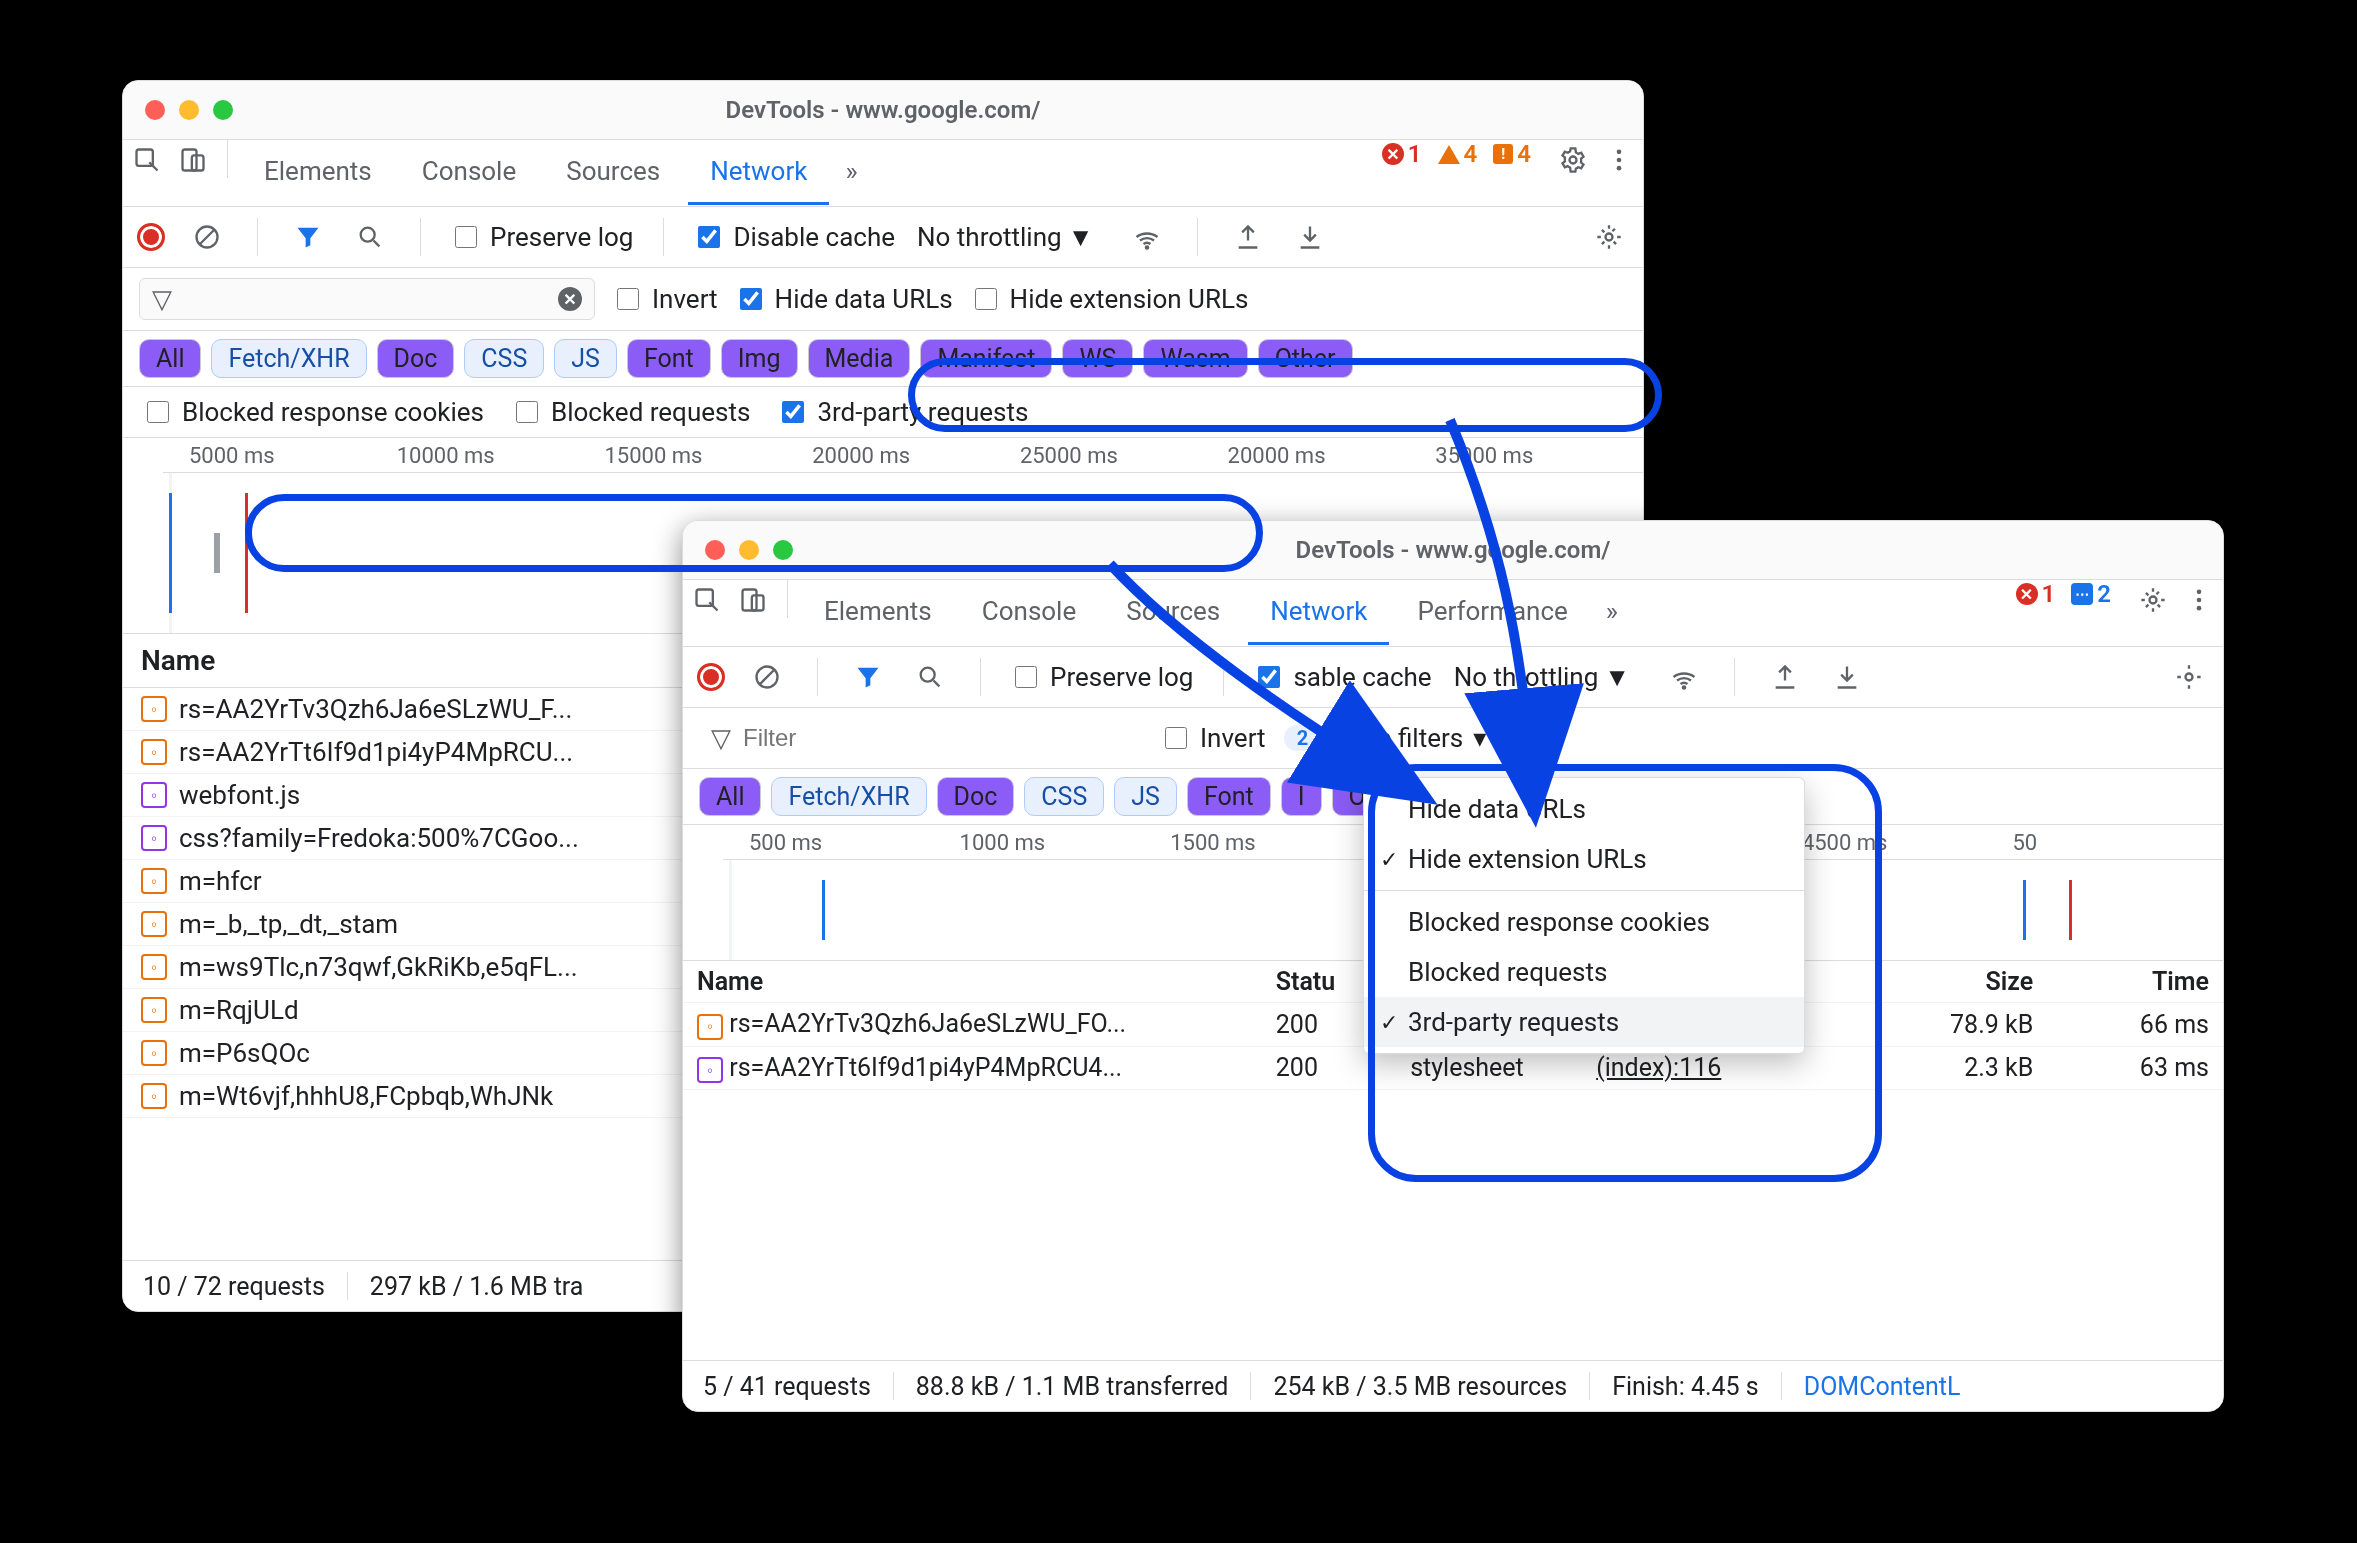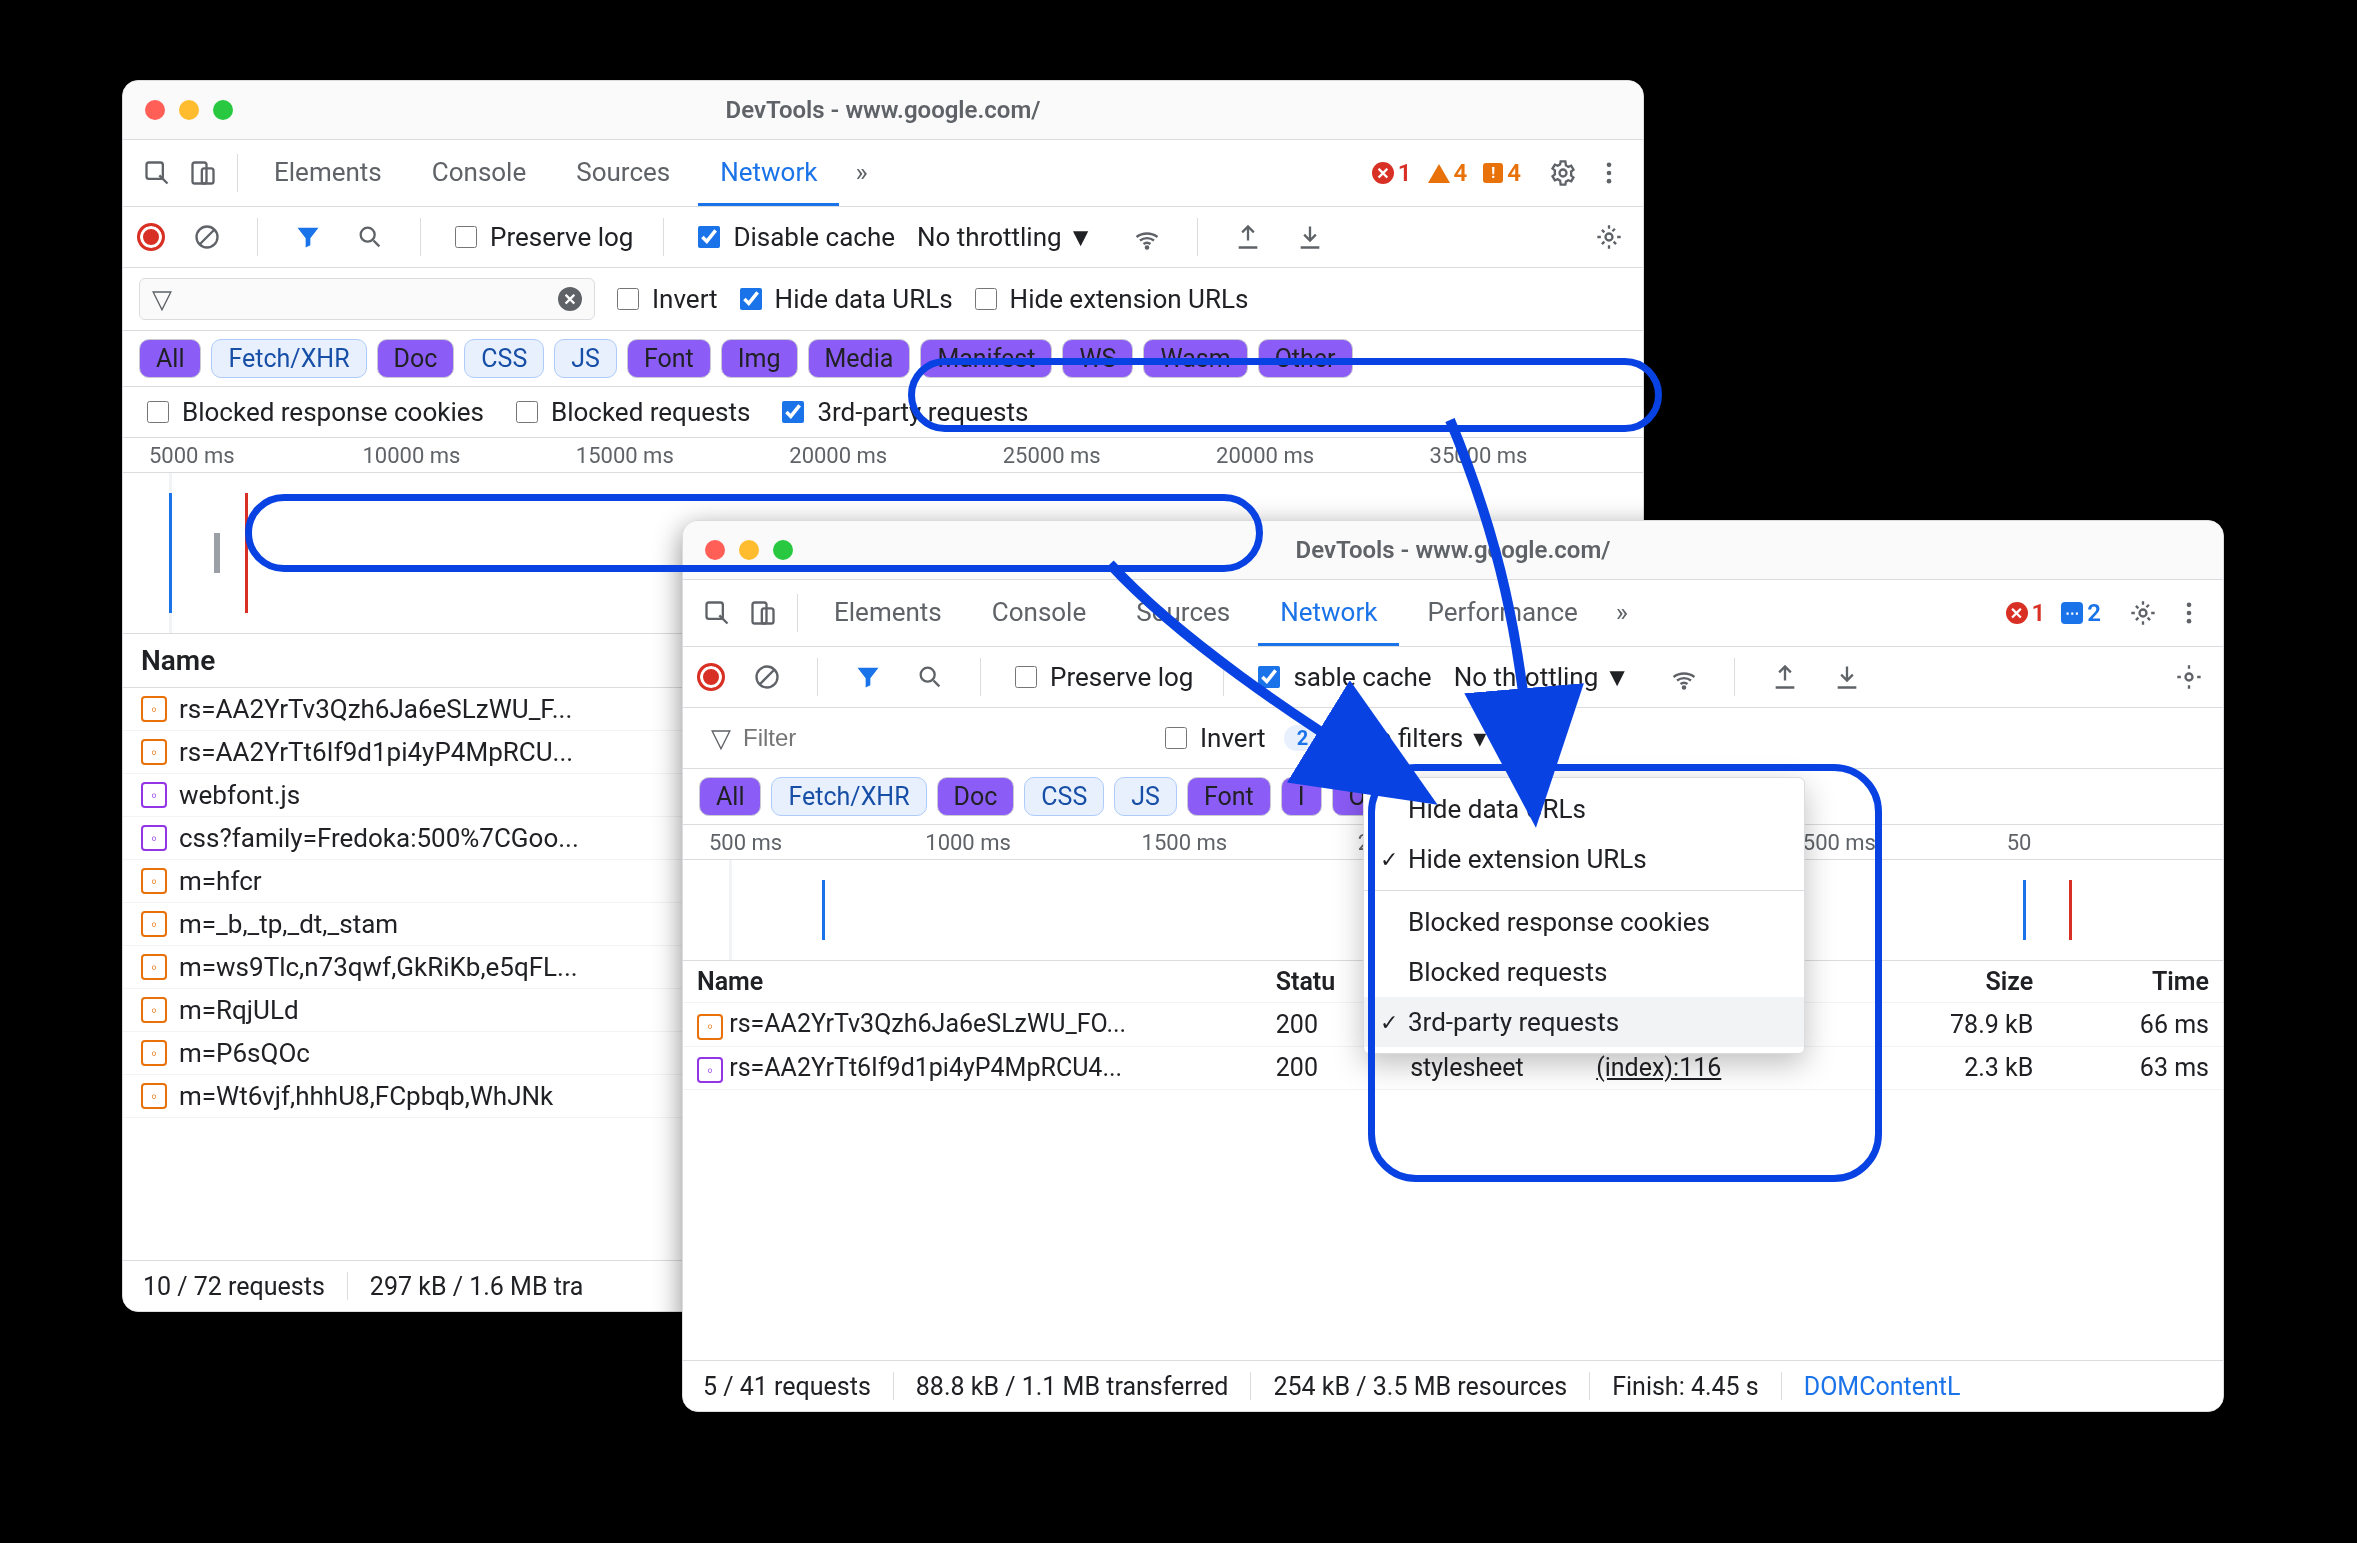--- a/index.html
+++ b/index.html
@@ -22,21 +22,21 @@
   
   .titlebar{height:58px;border-bottom:1px solid var(--border);display:flex;align-items:center;position:relative;background:#fafafa;}
   .traffic{display:flex;gap:14px;margin-left:22px;}
   .dot{width:20px;height:20px;border-radius:50%;}
   .dot.red{background:#ff5f57;}
   .dot.yel{background:#febc2e;}
   .dot.grn{background:#28c840;}
   .titletext{position:absolute;left:0;right:0;text-align:center;font-size:24px;color:var(--muted);font-weight:600;pointer-events:none;}
 
   
-  .tabs-row{height:66px;border-bottom:1px solid var(--border);display:flex;align-items:center;padding:0 14px;gap:6px;font-size:26px;}
+  .tabs-row{height:66px;border-bottom:1px solid var(--border);display:flex;align-items:flex-start;padding:0 4px;gap:6px;font-size:26px;}
   .iconbtn{width:40px;height:40px;display:flex;align-items:center;justify-content:center;color:var(--muted);border-radius:6px;}
   .vsep{width:1px;height:38px;background:var(--border);margin:0 8px;}
   .tab{padding:0 22px;height:62px;display:flex;align-items:center;color:var(--muted);border-bottom:3px solid transparent;cursor:pointer;}
   .tab.active{color:var(--blue);border-bottom-color:var(--blue);}
   .flex-spacer{flex:1;}
   .badge{display:inline-flex;align-items:center;gap:4px;font-size:24px;font-weight:600;}
   .badgecircle{width:22px;height:22px;border-radius:50%;display:inline-flex;align-items:center;justify-content:center;color:#fff;font-size:16px;font-weight:700;}
   .err .badgecircle{background:#d93025;}
   .err{color:#d93025;}
   .warn{color:#e8710a;}
@@ -59,21 +59,21 @@
   .clearbtn{width:24px;height:24px;border-radius:50%;background:#5f6368;color:#fff;display:flex;align-items:center;justify-content:center;font-size:16px;font-weight:700;cursor:pointer;}
 
   
   .chips-row{border-bottom:1px solid var(--border);padding:8px 16px;display:flex;align-items:center;gap:10px;flex-wrap:wrap;}
   .chip{border:1px solid var(--pill-border);border-radius:10px;padding:4px 16px;font-size:25px;color:var(--text);background:#8b5cf6;cursor:pointer;}
   .chip.active{background:var(--chip-bg);border-color:#aecbfa;color:#174ea6;}
 
   .extra-filters{border-bottom:1px solid var(--border);padding:10px 20px;display:flex;align-items:center;gap:28px;font-size:26px;}
 
   
-  .timeline{display:flex;border-bottom:1px solid var(--border);font-size:22px;color:var(--muted);height:34px;align-items:center;padding-left:26px;}
+  .timeline{display:flex;border-bottom:1px solid var(--border);font-size:22px;color:var(--muted);height:34px;align-items:center;padding-left:26px;margin-left:40px;}
   .timeline span{flex:1;text-align:left;}
   .wave{height:160px;border-bottom:1px solid var(--border);position:relative;background:linear-gradient(to right,transparent 0,transparent 3%,#f1f3f4 3%,#f1f3f4 3.2%,transparent 3.2%);}
   .wave .bar{position:absolute;top:20px;bottom:20px;width:3px;}
   .wave .v1{left:3%;background:#1a73e8;}
   .wave .v2{left:8%;background:#d93025;}
   .wave .v3{left:6%;background:#9aa0a6;top:60px;bottom:60px;width:6px;}
 
   
   .listhdr{padding:10px 18px;font-size:28px;font-weight:600;border-bottom:1px solid var(--border);}
   .rowitem{display:flex;align-items:center;gap:12px;padding:6px 18px;font-size:26px;border-bottom:1px solid #f1f3f4;white-space:nowrap;overflow:hidden;text-overflow:ellipsis;}

